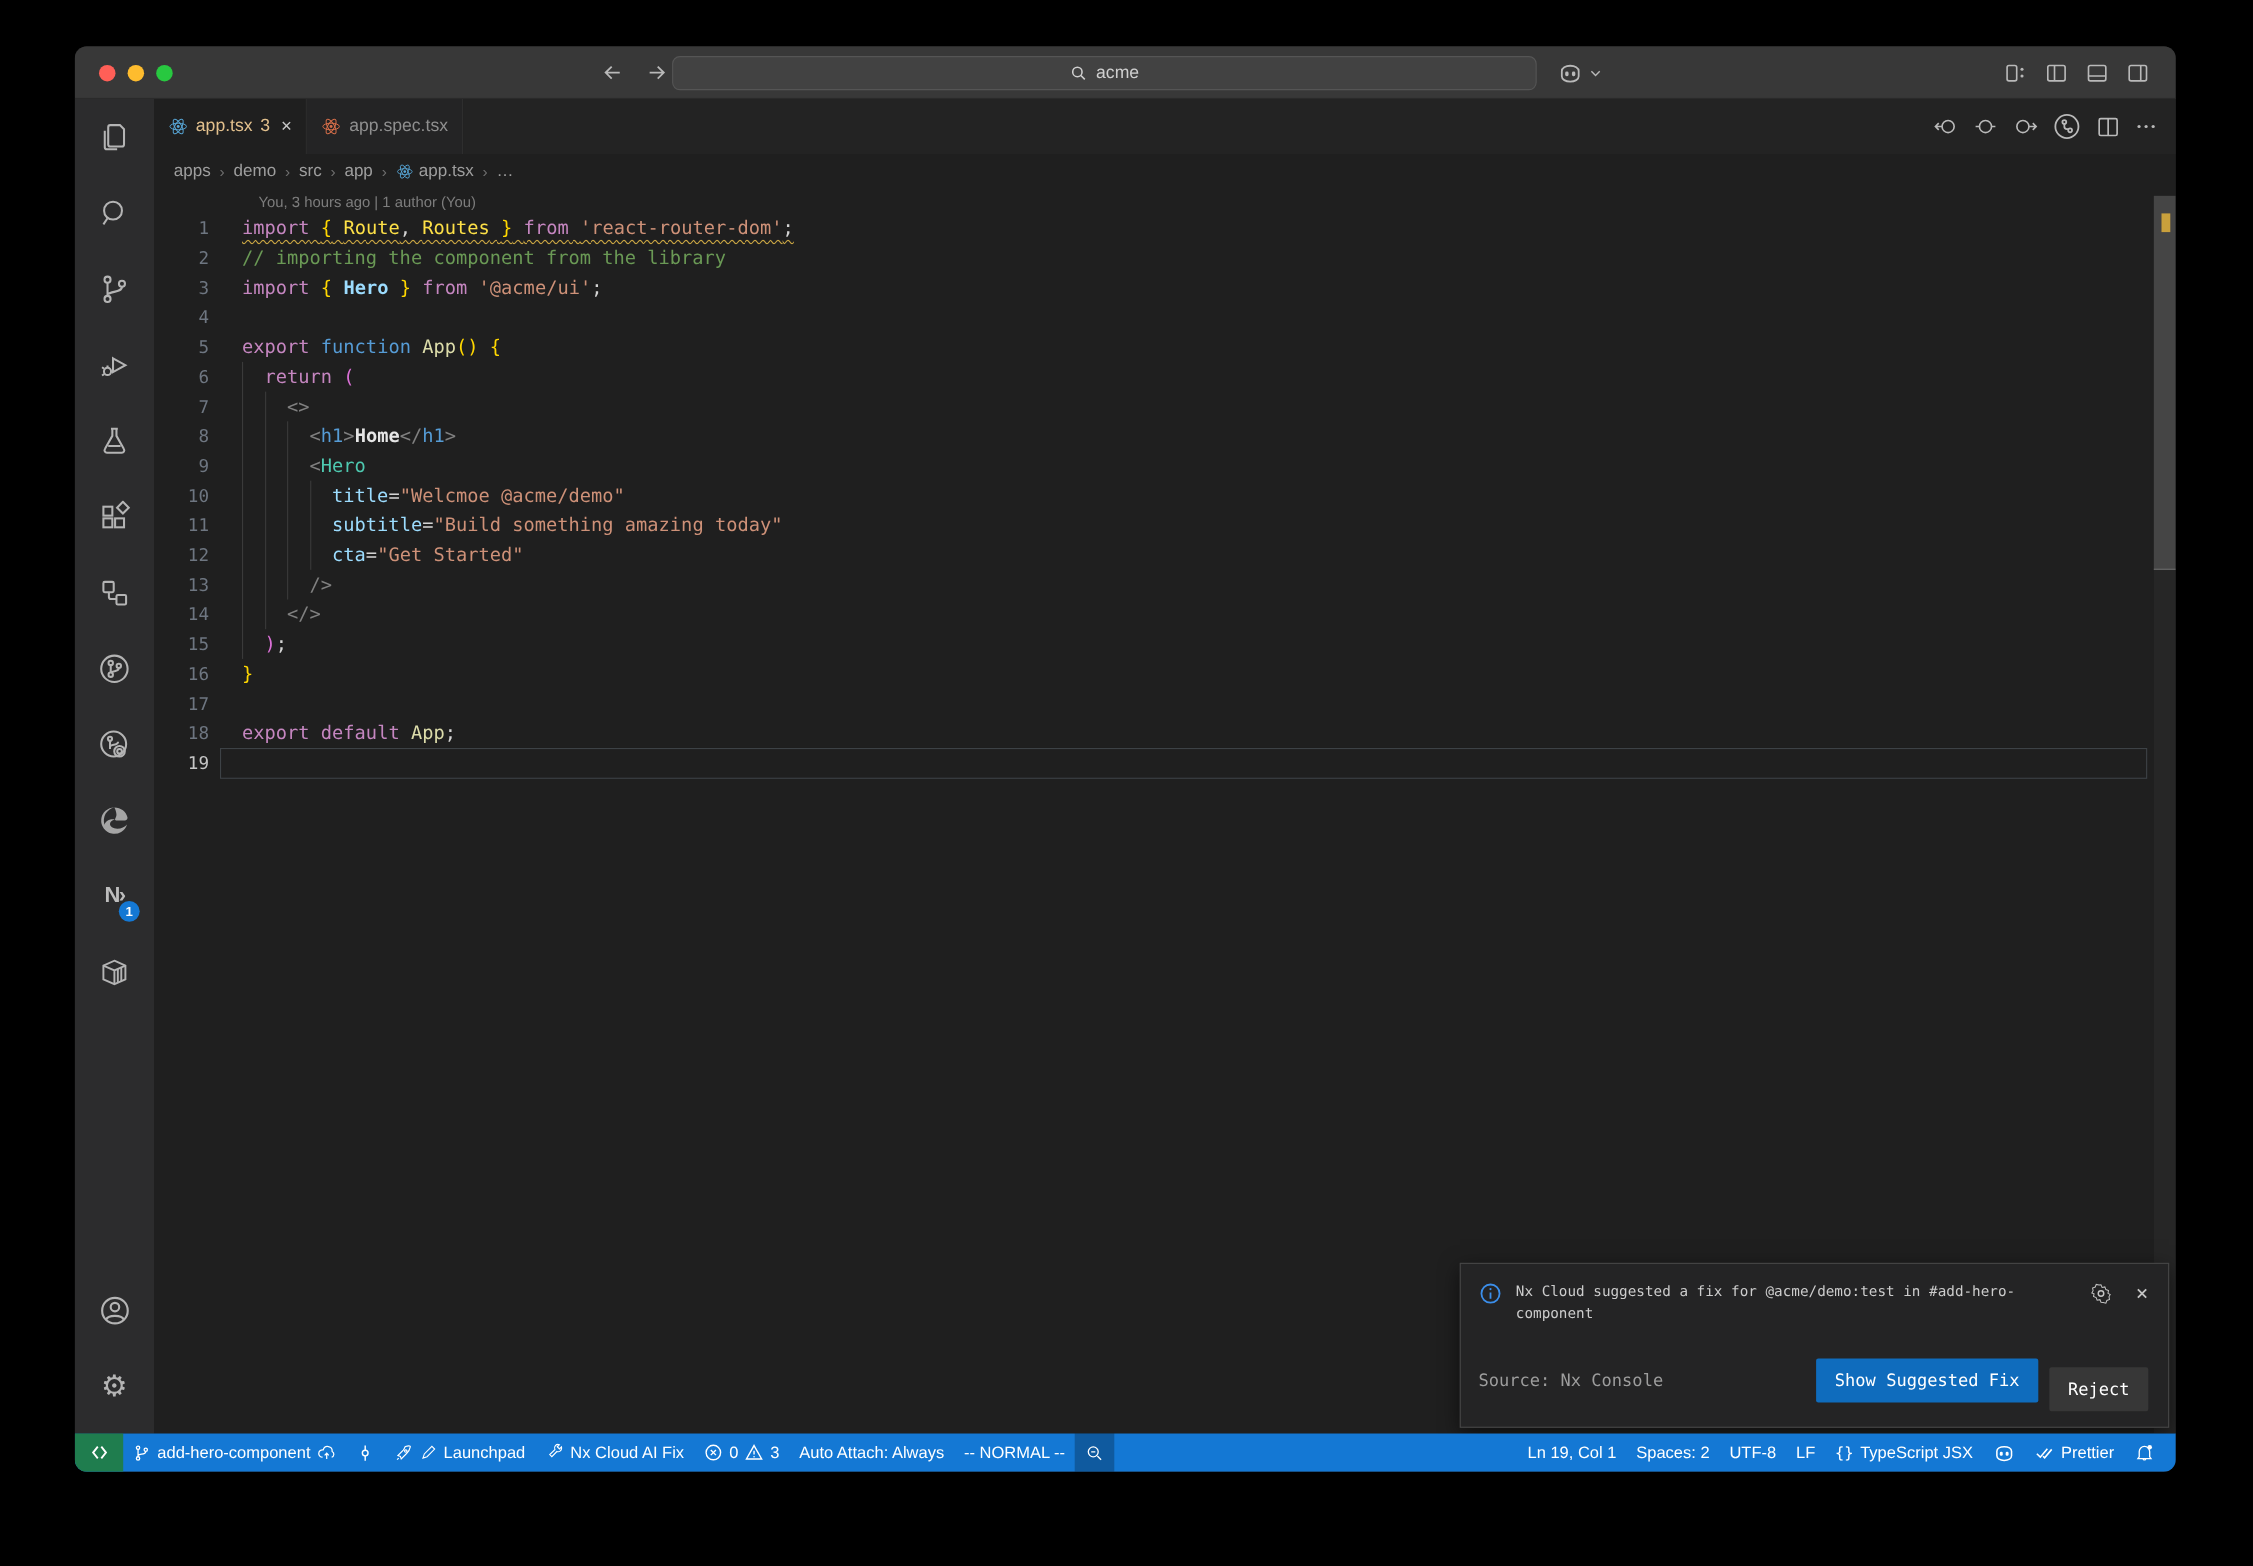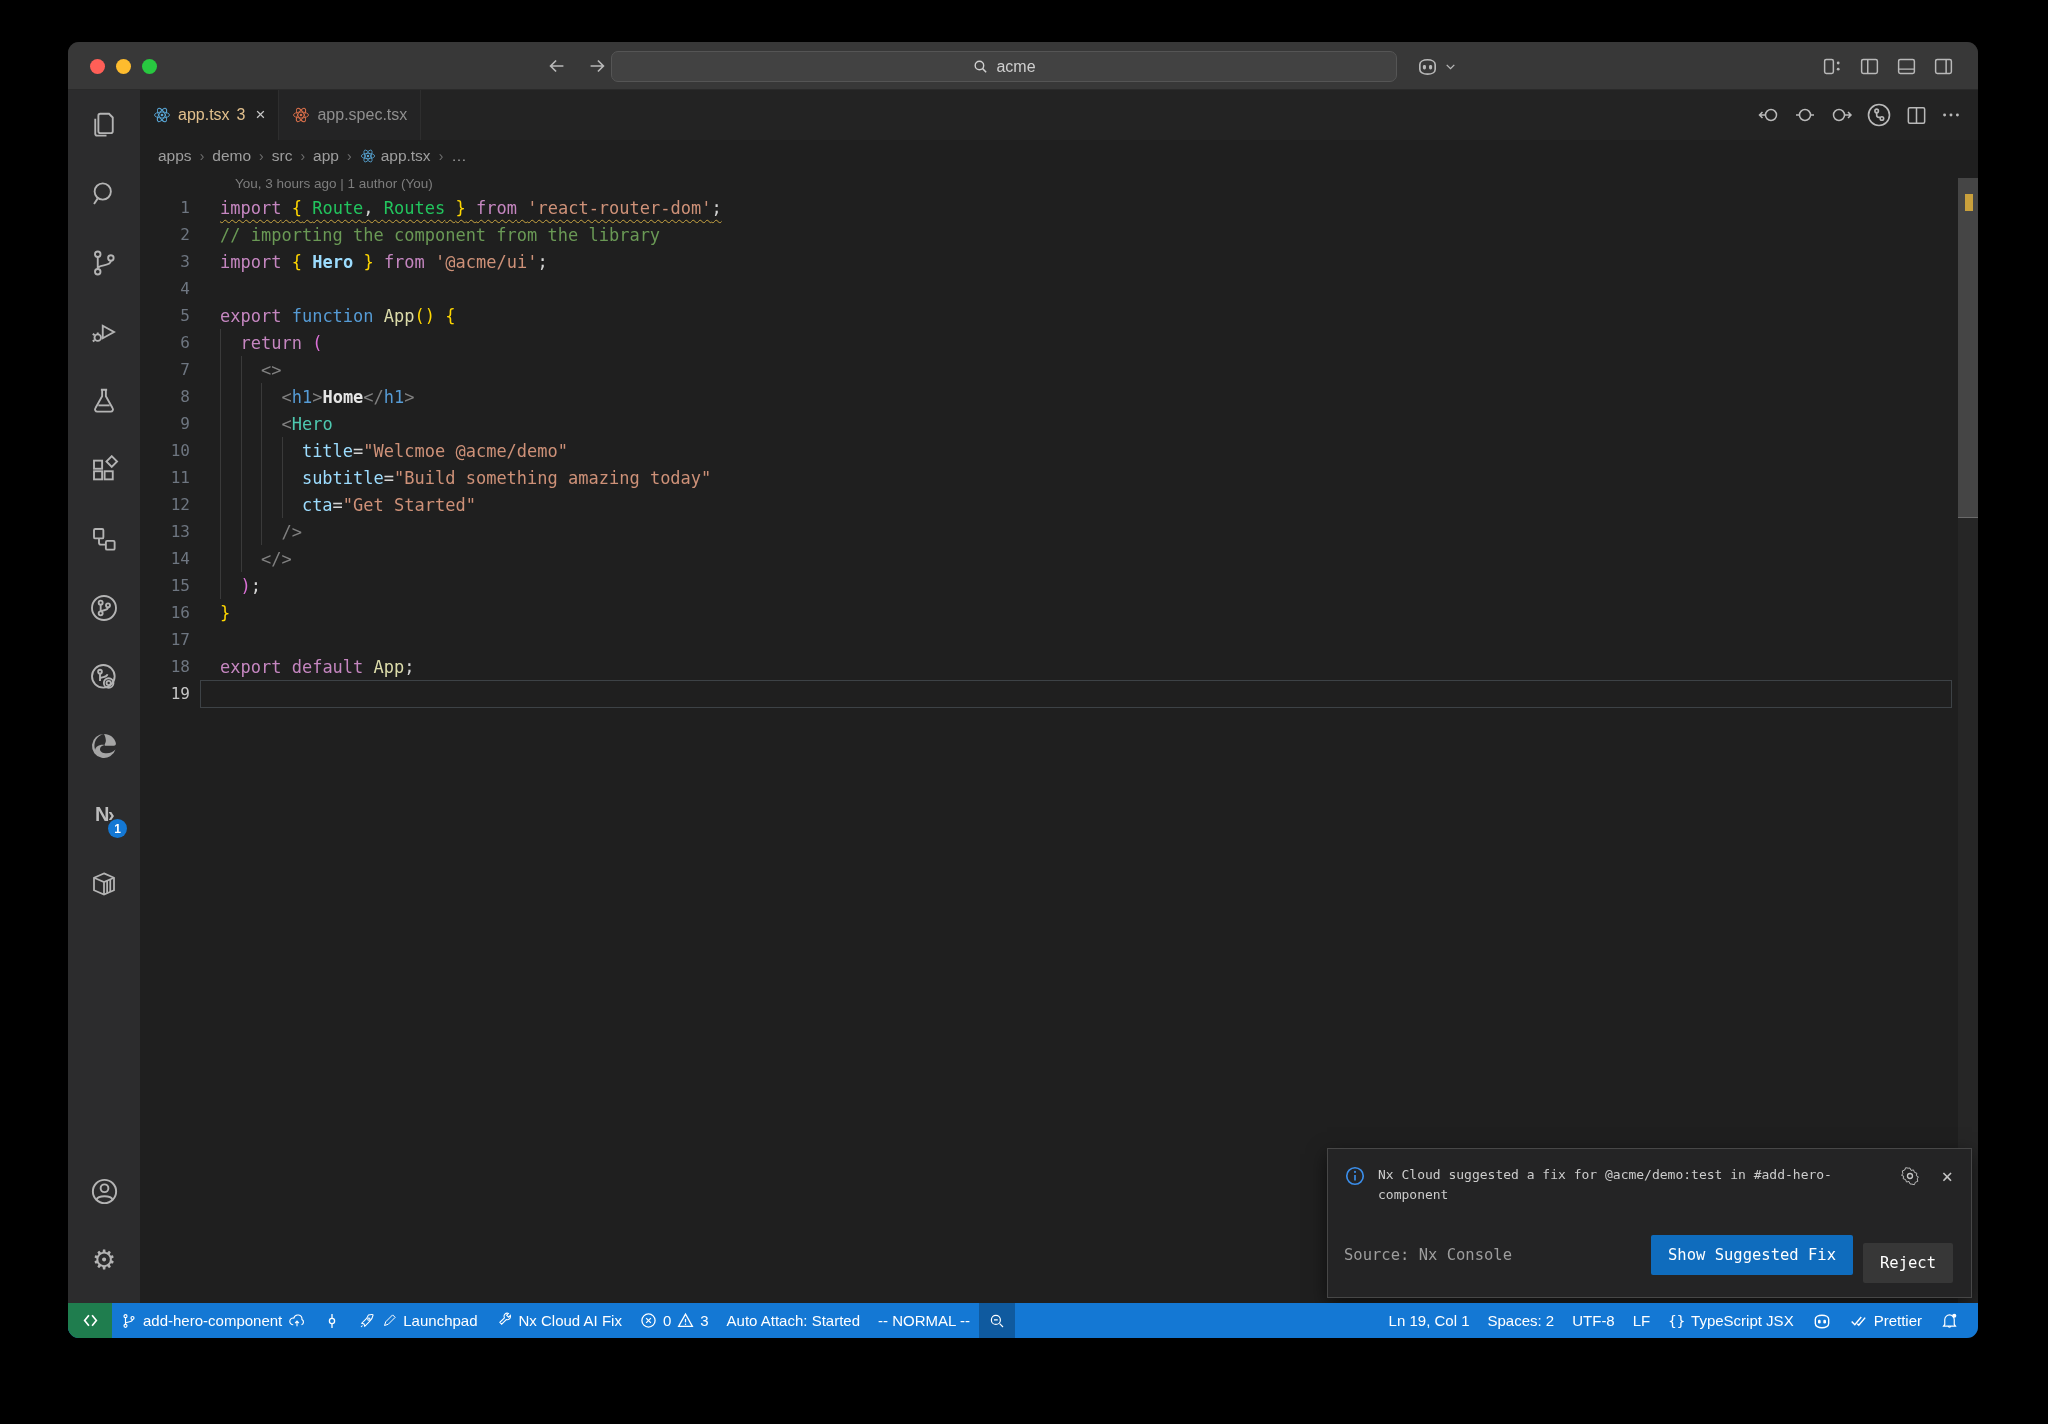--- a/index.html
+++ b/index.html
@@ -41,21 +41,21 @@
   
   .codearea{flex:1;position:relative;overflow:hidden;font-family:"DejaVu Sans Mono","Liberation Mono",monospace;}
   .blame{height:22px;padding-left:95px;font-size:13.5px;color:#7d7d7d;font-family:"Liberation Sans",sans-serif;
     display:flex;align-items:center;}
   .crow{height:27px;display:flex;align-items:center;font-size:17px;white-space:pre;position:relative;}
   .ln{width:50px;text-align:right;color:#6e7681;flex:0 0 auto;font-size:16px;}
   .lc{padding-left:30px;}
   .crow.current .ln{color:#c6c6c6;}
   .crow.current::after{content:"";position:absolute;left:60px;right:26px;top:0;height:26px;border:1px solid #3d4246;}
   .squiggle{text-decoration:underline;text-decoration-style:wavy;text-decoration-color:#c9a542;text-decoration-thickness:1px;text-underline-offset:5px;}
-  .tk-kw{color:#C586C0}.tk-kb{color:#569CD6}.tk-id{color:#22c55e}.tk-idb{color:#9CDCFE;font-weight:700}
+  .tk-kw{color:#C586C0}.tk-kb{color:#569CD6}.tk-id{color:#fde047}.tk-idb{color:#9CDCFE;font-weight:700}
   .tk-fn{color:#DCDCAA}.tk-str{color:#CE9178}.tk-cm{color:#6A9955}.tk-b1{color:#FFD700}.tk-b2{color:#DA70D6}
   .tk-br{color:#808080}.tk-tag{color:#569CD6}.tk-cmp{color:#4EC9B0}.tk-txtb{color:#e6e6e6;font-weight:700}
   .tk-pl{color:#D4D4D4}.tk-attr{color:#9CDCFE}.tk-op{color:#d4d4d4}
   .guide{position:absolute;width:1px;background:#3a3a3a;}
   
   .vscroll{position:absolute;top:6px;right:0;width:20px;bottom:0;background:rgba(255,255,255,0.03);}
   .vthumb{position:absolute;left:0;top:0;width:100%;height:340px;background:rgba(130,130,130,0.35);border-bottom:1px solid #6a6a6a;}
   .warnmark{position:absolute;right:5px;top:16px;width:8px;height:17px;background:#c9a03c;}
   
   .toast{position:absolute;right:6px;bottom:5px;width:645px;height:150px;background:#242425;border:1px solid #474747;
@@ -483,21 +483,21 @@
       <span>
         <svg class="ic" width="17" height="17" viewBox="0 0 16 16" fill="none" stroke="#fff" stroke-width="1.2">
             <path d="M8 2L14.5 13.5H1.5z"></path>
             <path d="M8 6.5v3.2"></path>
             <circle cx="8" cy="11.6" r=".7" fill="#fff" stroke="none"></circle>
           </svg>
       </span>
       <span>3</span>
     </div>
     <div class="sb-item">
-        <span>Auto Attach: Started</span>
+        <span>Auto Attach: Always</span>
       </div>
     <div class="sb-item">
         <span>-- NORMAL --</span>
       </div>
     <div class="sb-item dark">
       <span>
         <svg class="ic" width="18" height="18" viewBox="0 0 24 24" fill="none" stroke="#fff" stroke-width="1.6">
             <circle cx="10.5" cy="10.5" r="6"></circle>
             <path d="M8 10.5h5M15.5 15.5l4.5 4.5"></path>
           </svg>

